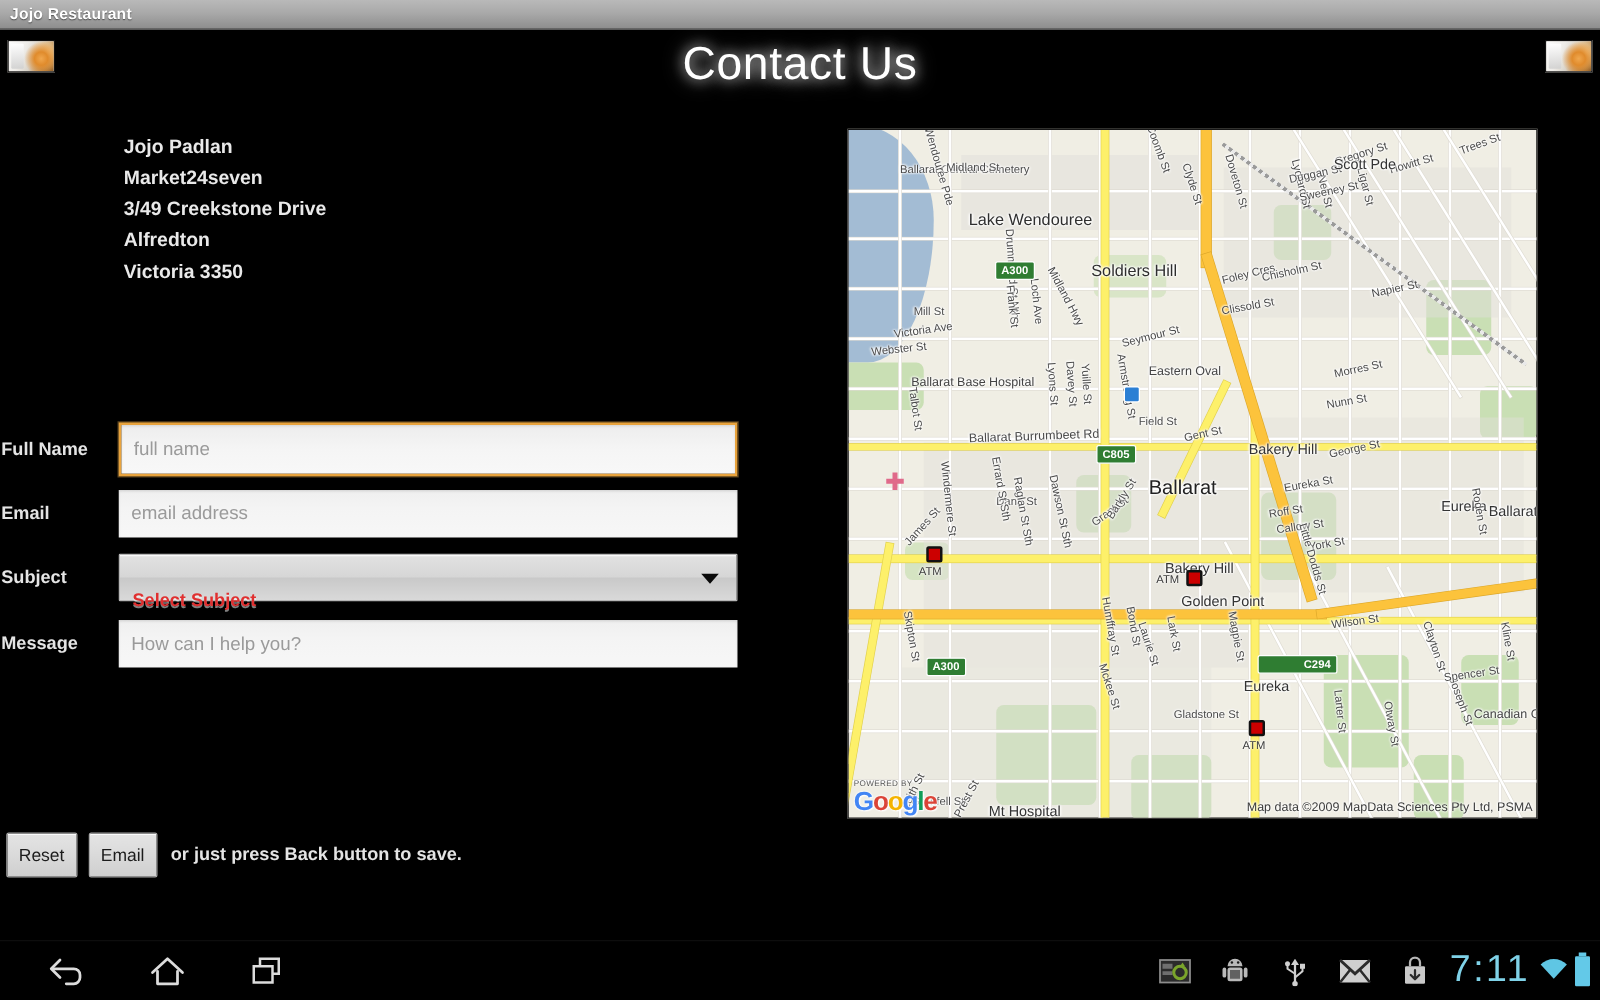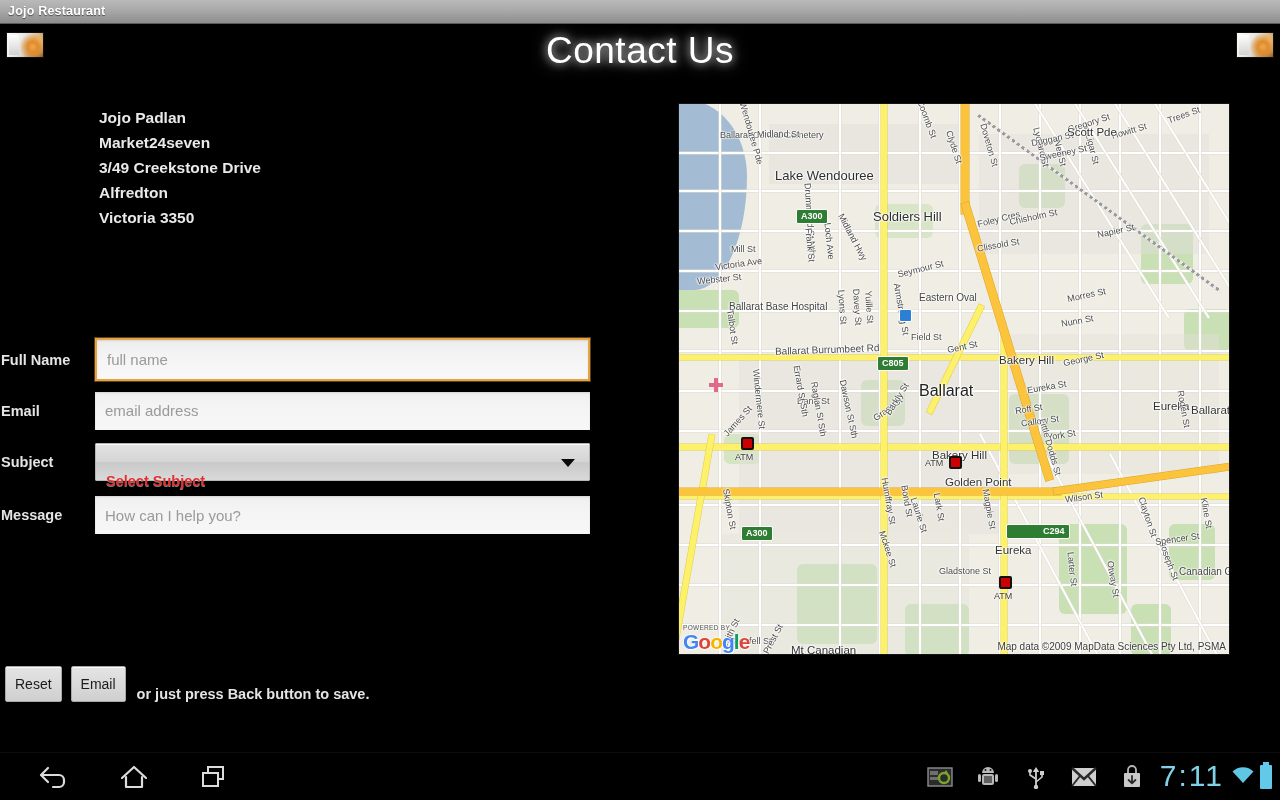--- a/index.html
+++ b/index.html
@@ -165,21 +165,21 @@
     border-left: 7px solid transparent;
     border-right: 7px solid transparent;
     border-top: 8px solid #0a0a0a;
   }
 
   
   .button-row {
     position: absolute;
     left: 5px; top: 666px;
     display: flex;
-    align-items: flex-end;
+    align-items: center;
   }
   .btn {
     min-width: 45px;
     height: 36px;
     padding: 0 9px;
     margin-right: 9px;
     border: 1px solid #a8a8a8;
     border-radius: 2px;
     background: linear-gradient(to bottom, #e4e4e4 0%, #dadada 50%, #cfcfcf 100%);
     font-family: "Liberation Sans", sans-serif;
@@ -525,21 +525,21 @@
       <div class="lbl place" style="left:96px;top:64px;">Lake Wendouree</div>
       <div class="lbl" style="left:41px;top:26px;">Ballarat Central Cemetery</div>
       <div class="lbl place" style="left:194px;top:105px;">Soldiers Hill</div>
       <div class="lbl poi" style="left:50px;top:197px;">Ballarat Base Hospital</div>
       <div class="lbl place" style="left:240px;top:278px;font-size:16px;color:#222">Ballarat</div>
       <div class="lbl place-sm" style="left:320px;top:250px;">Bakery Hill</div>
       <div class="lbl place-sm" style="left:253px;top:345px;">Bakery Hill</div>
       <div class="lbl place-sm" style="left:266px;top:372px;">Golden Point</div>
       <div class="lbl place-sm" style="left:316px;top:440px;">Eureka</div>
       <div class="lbl place-sm" style="left:474px;top:296px;">Eureka</div>
-      <div class="lbl place-sm" style="left:112px;top:540px;">Mt Canadian</div>
+      <div class="lbl place-sm" style="left:112px;top:540px;">Mt Hospital</div>
       <div class="lbl poi" style="left:240px;top:188px;">Eastern Oval</div>
       <div class="lbl place-sm" style="left:512px;top:300px;">Ballarat East</div>
       <div class="lbl poi" style="left:500px;top:462px;">Canadian Gardens</div>
 
       <div class="lbl" style="left:78px;top:25px;">Midland St</div>
       <div class="lbl" style="left:228px;top:10px;transform:rotate(70deg);">Coomb St</div>
       <div class="lbl" style="left:388px;top:14px;transform:rotate(-18deg);">Gregory St</div>
       <div class="lbl" style="left:258px;top:38px;transform:rotate(72deg);">Clyde St</div>
       <div class="lbl" style="left:288px;top:36px;transform:rotate(74deg);">Doveton St</div>
       <div class="lbl" style="left:342px;top:38px;transform:rotate(76deg);">Lydiard St</div>

